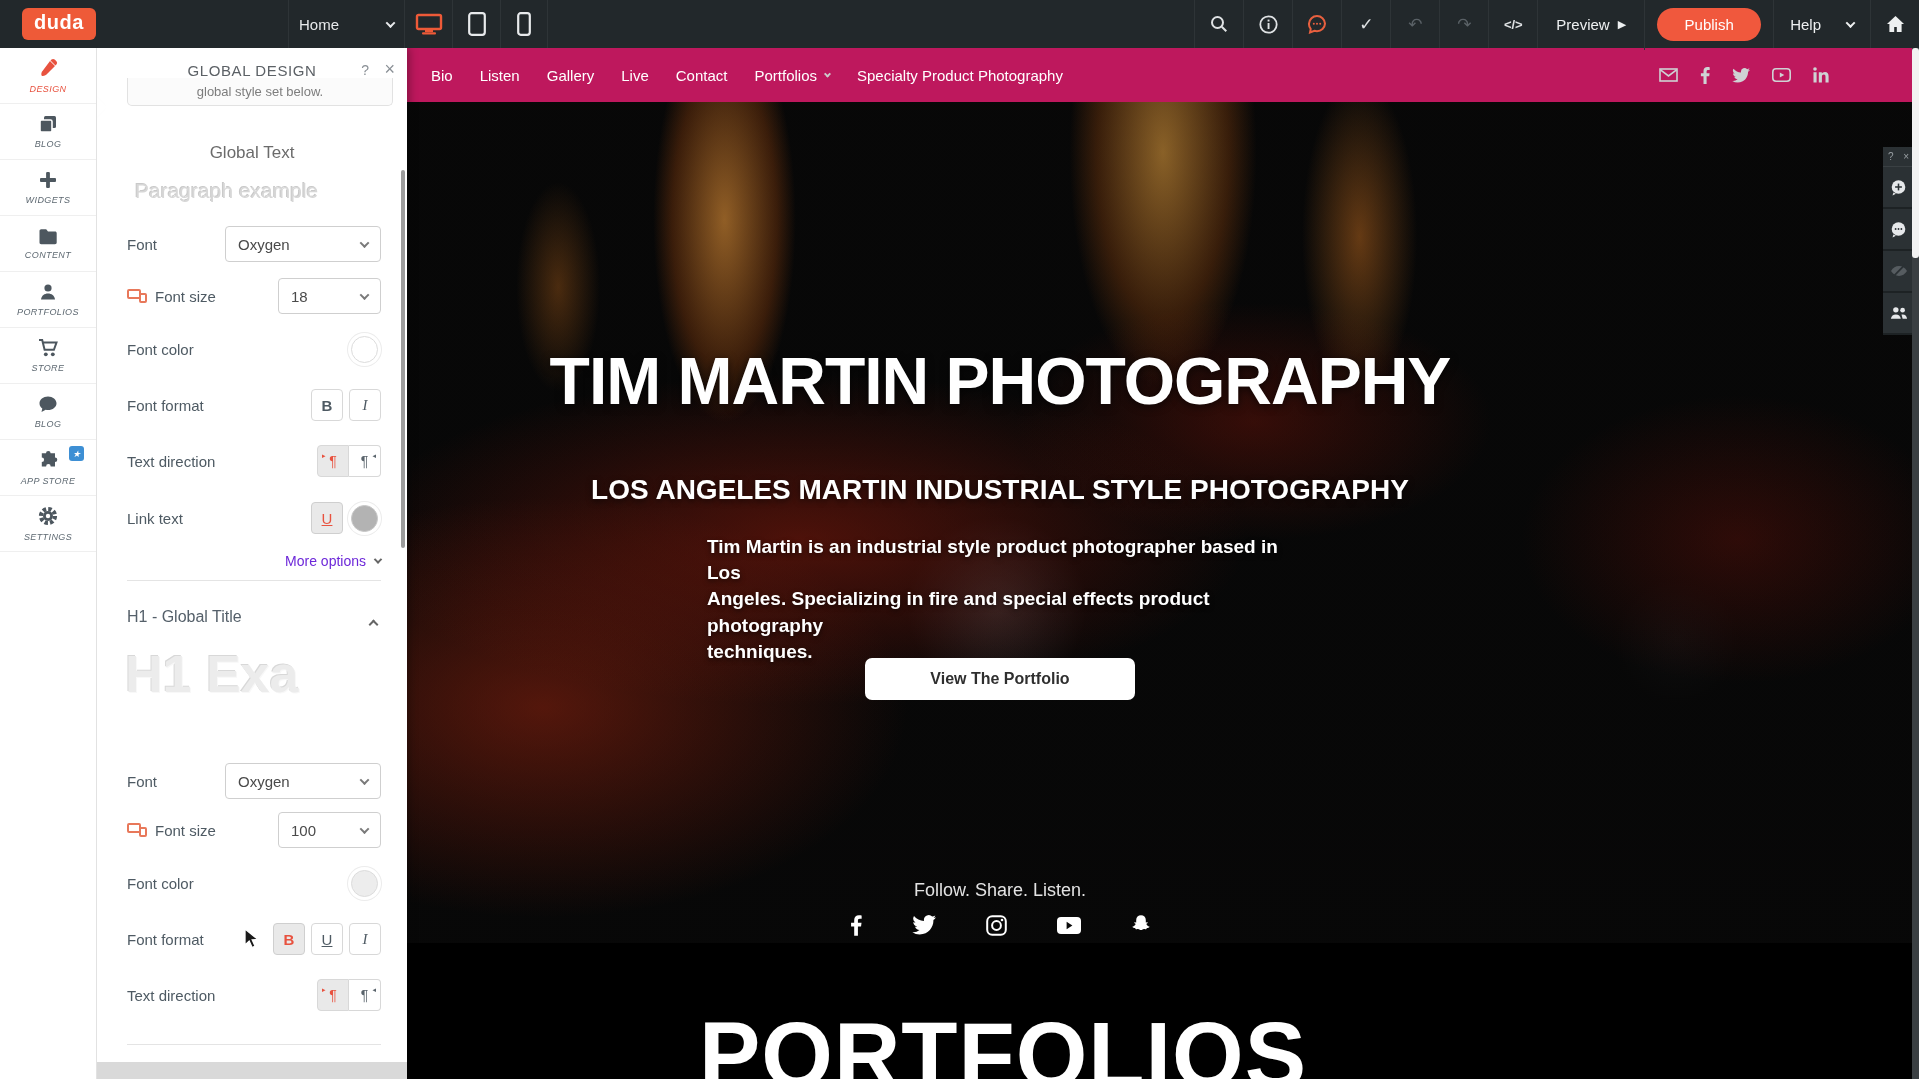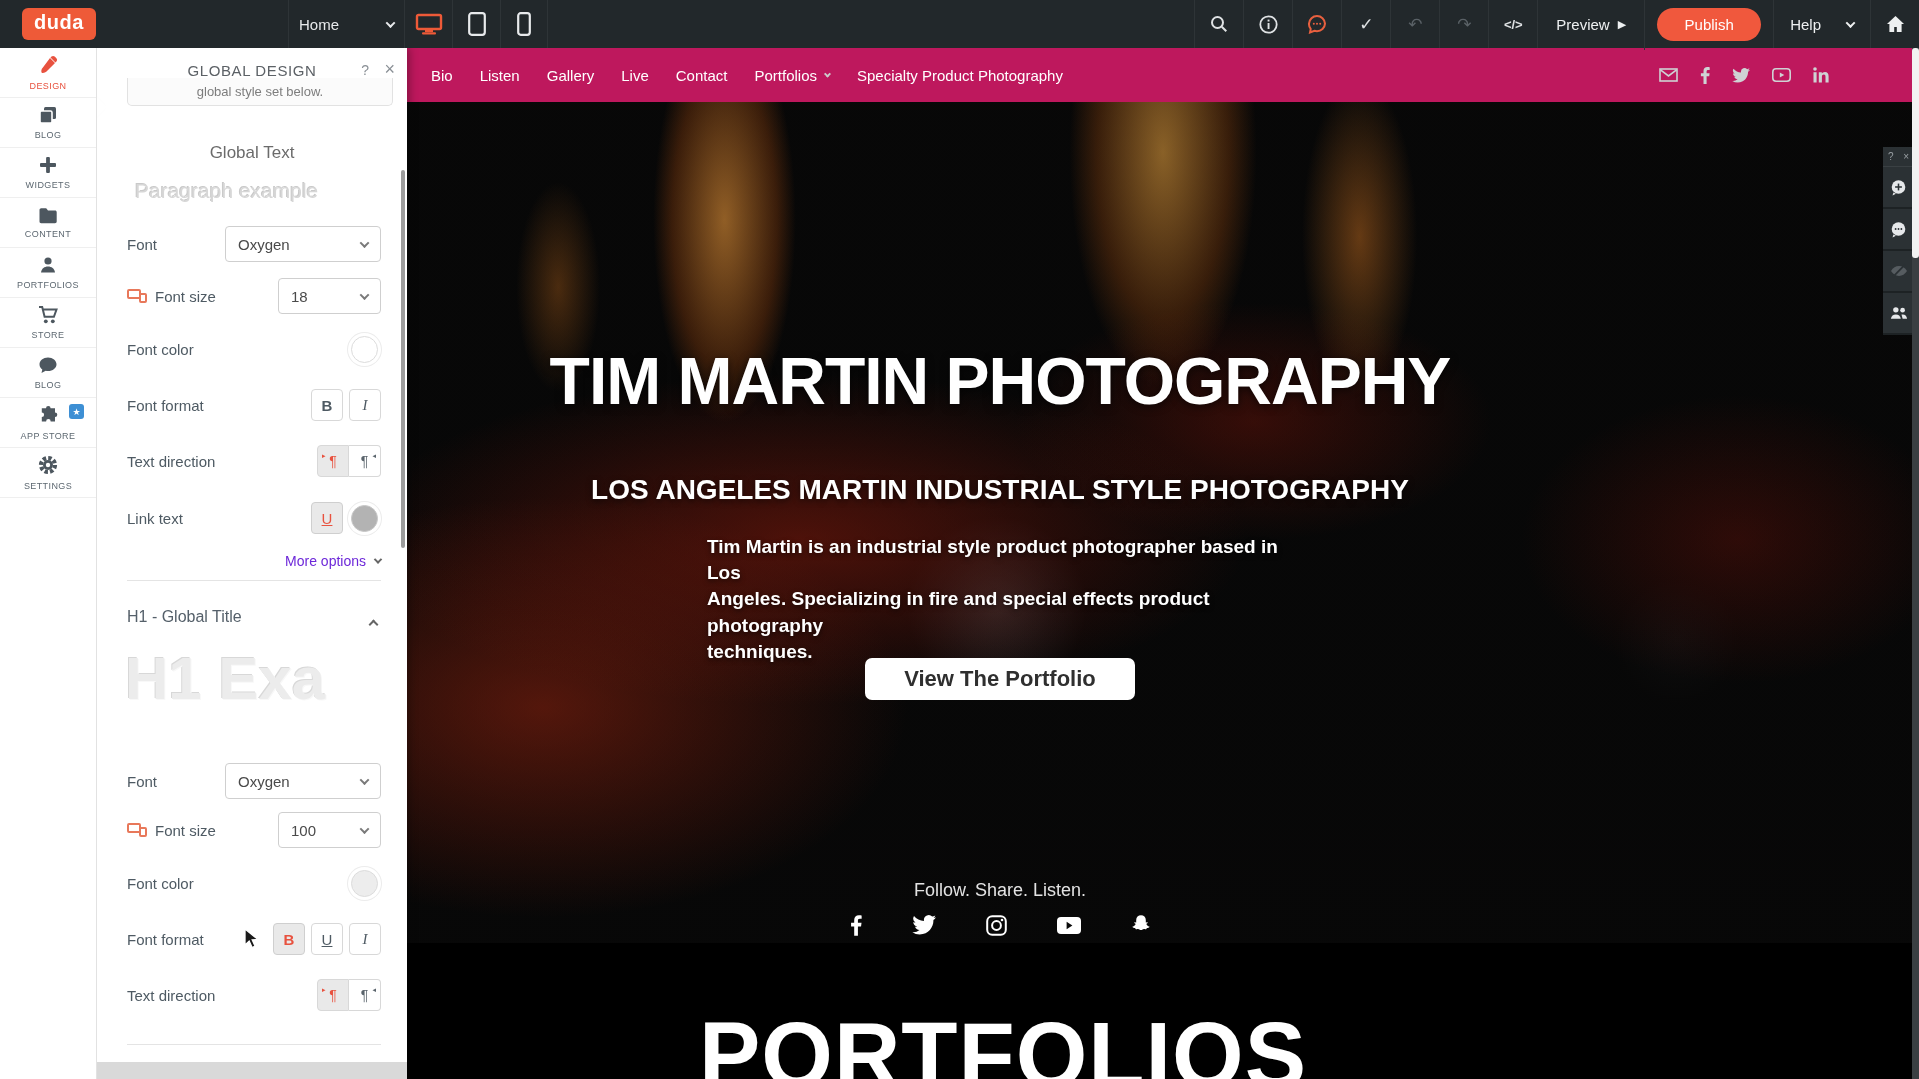--- a/index.html
+++ b/index.html
@@ -30,22 +30,22 @@
     font-size:15px; font-family:inherit; }
   .help { height:48px; display:flex; align-items:center; gap:26px; padding:0 16px; color:#eef0f1;
     font-size:15px; border-left:1px solid #2e3437; }
   .cv { display:inline-block; width:7px; height:7px; border-right:2px solid currentColor;
     border-bottom:2px solid currentColor; transform:rotate(45deg) translate(-1px,-1px); }
   .cv-up { transform:rotate(-135deg); }
 
   
   .sidebar { position:absolute; left:0; top:48px; width:97px; height:1031px; background:#fff;
     border-right:1px solid #e2e2e2; z-index:30; }
-  .sb-item { position:relative; height:50px; display:flex; flex-direction:column; align-items:center;
-    justify-content:center; gap:5px; border-bottom:1px solid #efefef; color:#4d575f; }
+  .sb-item { position:relative; height:56px; display:flex; flex-direction:column; align-items:center;
+    justify-content:center; gap:5px; border-bottom:1px solid #efefef; color:#4d575f;font-style:italic; }
   .sb-item .lbl { font-size:9px; letter-spacing:.4px; color:#5d6871; }
   .sb-item.active, .sb-item.active .lbl { color:#e8523f; }
   .sb-item svg { display:block; }
   .badge { position:absolute; right:12px; top:6px; width:15px; height:15px; background:#3d8fd4;
     border-radius:3px; color:#fff; font-size:9px; display:flex; align-items:center; justify-content:center; }
 
   
   .panel { position:absolute; left:97px; top:48px; width:310px; height:1014px; background:#fff;
     box-shadow:3px 0 8px rgba(0,0,0,.28); z-index:20; }
   .panel-gray-bottom { position:absolute; left:97px; top:1062px; width:310px; height:17px; background:#d9d9d9; z-index:20; }
@@ -85,21 +85,21 @@
   .dirbtn.on { background:#e9e9e9; color:#e8523f; }
   .dirbtn .tri { position:absolute; font-size:7px; top:6px; }
   .dirbtn .tri.l { left:4px; } .dirbtn .tri.r { right:4px; }
   .linkgrp { display:flex; align-items:center; gap:8px; }
   .more { position:absolute; right:26px; top:505px; display:flex; align-items:center; gap:9px;
     color:#6d28d9; font-size:14px; }
   .more .cv { width:6px; height:6px; color:#666; }
   .divider { position:absolute; left:30px; right:26px; height:1px; background:#e4e4e4; }
   .h1-head { position:absolute; left:30px; top:560px; color:#55606a; font-size:16px; }
   .h1-collapse { position:absolute; right:30px; top:566px; color:#666; }
-  .h1-ex { position:absolute; left:28px; top:596px; font-size:60px; font-weight:bold; color:#ececec;
+  .h1-ex { position:absolute; left:28px; top:596px; font-size:52px; font-weight:bold; color:#ececec;
     text-shadow:1px 1px 0 #f8f8f8, -1px -1px 0 #d8d8d8; white-space:nowrap; overflow:hidden; width:282px; }
   .p-scrollbar { position:absolute; right:2px; top:122px; width:4px; height:378px; background:#9c9c9c; border-radius:2px; }
   .panel-notch { position:absolute; left:-7px; top:52px; width:14px; height:14px; background:#fff;
     transform:rotate(45deg); box-shadow:-2px 2px 3px rgba(0,0,0,.15); }
   .resp-icon { position:relative; width:20px; height:14px; }
   .resp-icon .mon { position:absolute; left:0; top:0; width:14px; height:10px; border:2px solid #e8785a; border-radius:2px; }
   .resp-icon .ph { position:absolute; right:0; bottom:0; width:8px; height:10px; border:2px solid #e8785a;
     border-radius:2px; background:#fff; }
 
   
@@ -124,21 +124,21 @@
       linear-gradient(to bottom, rgba(0,0,0,.25), rgba(0,0,0,.45) 55%, rgba(5,5,5,.92) 96%);
   }
   .hero-title { position:absolute; left:113px; top:241px; width:960px; text-align:center; color:#fff;
     font-size:66px; font-weight:bold; letter-spacing:-1px; white-space:nowrap;
     text-shadow:0 2px 8px rgba(0,0,0,.6); }
   .hero-sub { position:absolute; left:113px; top:372px; width:960px; text-align:center; color:#fff;
     font-size:28px; font-weight:bold; text-shadow:0 2px 6px rgba(0,0,0,.6); }
   .hero-desc { position:absolute; left:300px; top:432px; width:590px; color:#fff; font-size:19px;
     font-weight:bold; line-height:1.38; white-space:pre-line; text-shadow:0 2px 5px rgba(0,0,0,.6); }
   .hero-cta { position:absolute; left:458px; top:556px; width:270px; height:42px; background:#fff;
-    color:#2f2f2f; font-size:22px; font-weight:bold; border:none; border-radius:7px; font-family:inherit; }
+    color:#2f2f2f; font-size:16px; font-weight:bold; border:none; border-radius:7px; font-family:inherit; }
   .hero-tag { position:absolute; left:113px; top:778px; width:960px; text-align:center; color:#e3e3e3; font-size:18px; }
   .hero-social { position:absolute; left:113px; top:812px; width:960px; display:flex; justify-content:center;
     gap:50px; color:#fff; align-items:center; }
   .portfolios { position:absolute; left:-160px; top:955px; width:1512px; text-align:center; color:#fff;
     font-size:92px; font-weight:bold; letter-spacing:1px; }
 
   
   .ftoolbar { position:absolute; left:1883px; top:147px; width:31px; z-index:45; }
   .ft-head { height:20px; background:#2b3134; display:flex; align-items:center; justify-content:space-between;
     padding:0 5px; color:#9aa0a4; font-size:10px; border-bottom:1px solid #3a4043; }

